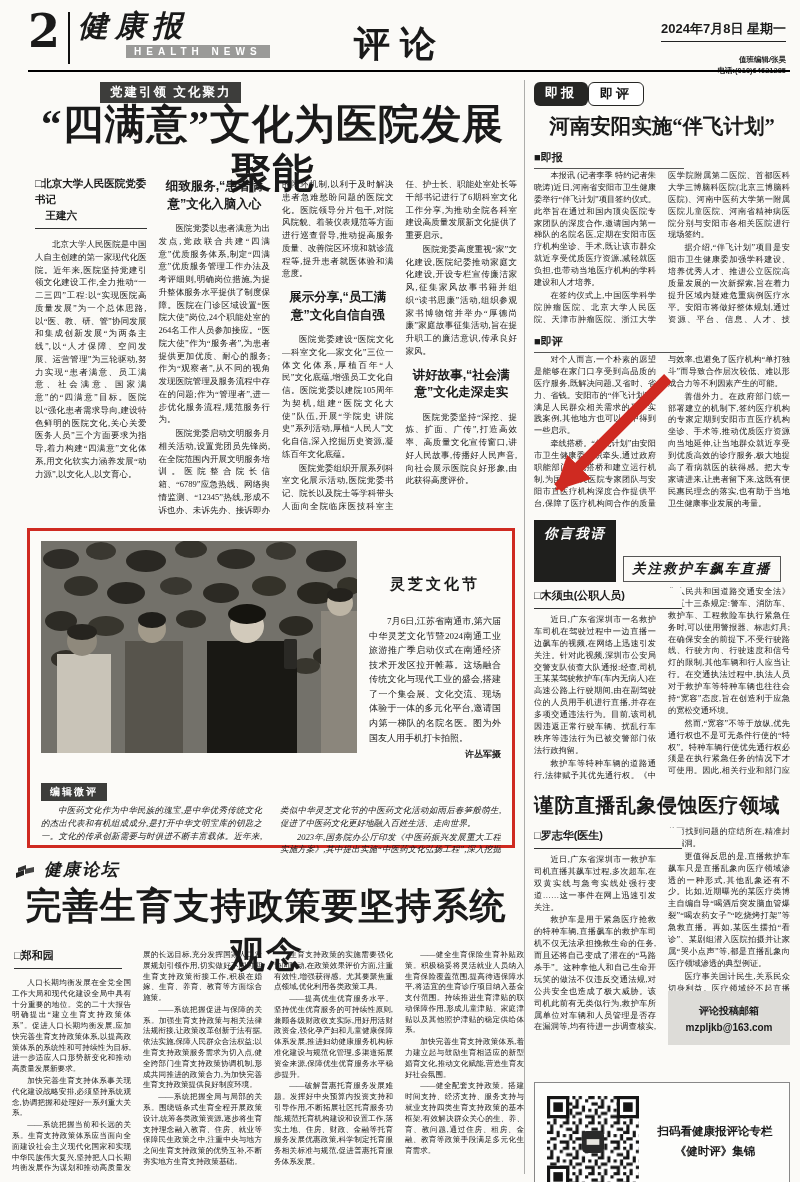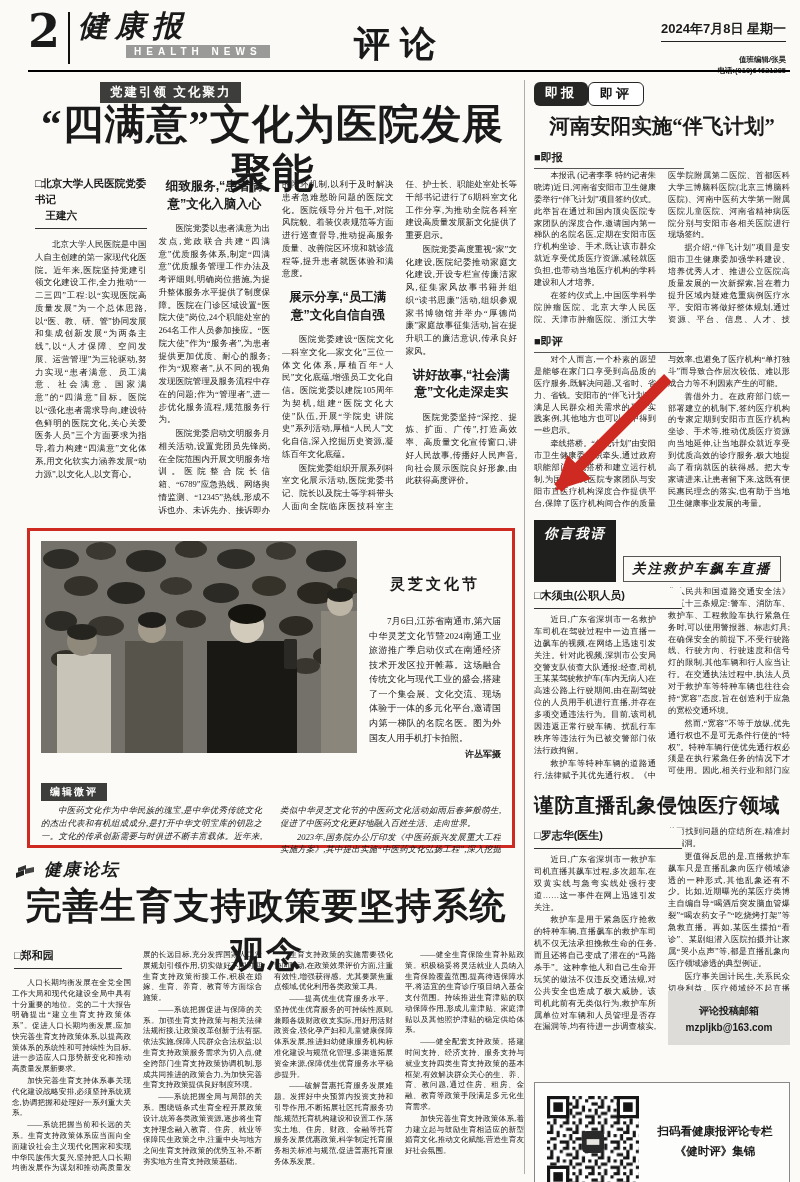--- a/index.html
+++ b/index.html
@@ -216,22 +216,22 @@
     <div class="spacer" style="height:28px"></div>
   <div class="para">人口长期均衡发展在全党全国工作大局和现代化建设全局中具有十分重要的地位。党的二十大报告明确提出“建立生育支持政策体系”。促进人口长期均衡发展,应加快完善生育支持政策体系,以提高政策体系的系统性和可持续性为目标,进一步适应人口形势新变化和推动高质量发展新要求。</div>
       <div class="para">加快完善生育支持体系事关现代化建设战略安排,必须坚持系统观念,协调把握和处理好一系列重大关系。</div>
       <div class="para">——系统把握当前和长远的关系。生育支持政策体系应当面向全面建设社会主义现代化国家和实现中华民族伟大复兴,坚持把人口长期均衡发展作为谋划和推动高质量发展的长远目标,充分发挥国家人口发展规划引领作用,切实做好不同时期生育支持政策衔接工作,积极在婚嫁、生育、养育、教育等方面综合施策。</div>
       <div class="para">——系统把握促进与保障的关系。加强生育支持政策与相关法律法规衔接,让政策改革创新于法有据,依法实施,保障人民群众合法权益;以生育支持政策服务需求为切入点,健全跨部门生育支持政策协调机制,形成共同推进的政策合力,为加快完善生育支持政策提供良好制度环境。</div>
       <div class="para">——系统把握全局与局部的关系。围绕链条式生育全程开展政策设计,统筹各类政策资源,逐步将生育支持理念融入教育、住房、就业等保障民生政策之中,注重中央与地方之间生育支持政策的优势互补,不断夯实地方生育支持政策基础。</div>
       <div class="para">生育支持政策的实施需要强化协同联动,在政策效果评价方面,注重有效性,增强获得感。尤其要聚焦重点领域,优化利用各类政策工具。</div>
       <div class="para">——提高优生优育服务水平。坚持优生优育服务的可持续性原则,兼顾各级财政收支实际,用好用活财政资金,强化孕产妇和儿童健康保障体系发展,推进妇幼健康服务机构标准化建设与规范化管理,多渠道拓展资金来源,保障优生优育服务水平稳步提升。</div>
       <div class="para">——破解普惠托育服务发展难题。发挥好中央预算内投资支持和引导作用,不断拓展社区托育服务功能,规范托育机构建设和设置工作,落实土地、住房、财政、金融等托育服务发展优惠政策,科学制定托育服务相关标准与规范,促进普惠托育服务体系发展。</div>
       <div class="para">——健全生育保险生育补贴政策。积极稳妥将灵活就业人员纳入生育保险覆盖范围,提高待遇保障水平,将适宜的生育诊疗项目纳入基金支付范围。持续推进生育津贴的联动保障作用,形成儿童津贴、家庭津贴以及其他照护津贴的稳定供给体系。</div>
+      <div class="para">加快完善生育支持政策体系,着力建立起与鼓励生育相适应的新型婚育文化,推动文化赋能,营造生育友好社会氛围。</div>
       <div class="para">——健全配套支持政策。搭建时间支持、经济支持、服务支持与就业支持四类生育支持政策的基本框架,有效解决群众关心的生、养、育、教问题,通过住房、租房、金融、教育等政策手段满足多元化生育需求。</div>
-      <div class="para">加快完善生育支持政策体系,着力建立起与鼓励生育相适应的新型婚育文化,推动文化赋能,营造生育友好社会氛围。</div>
     </div>
 
   <div id="v-divider"></div>
 
   <div id="banfei-tags">
     <span class="tagbox tag-dark">即报</span>
     <span class="tagbox tag-light">即评</span>
   </div>
   <div id="banfei-headline">河南安阳实施“伴飞计划”</div>
   <div class="subhead" id="report-head">■即报</div>

